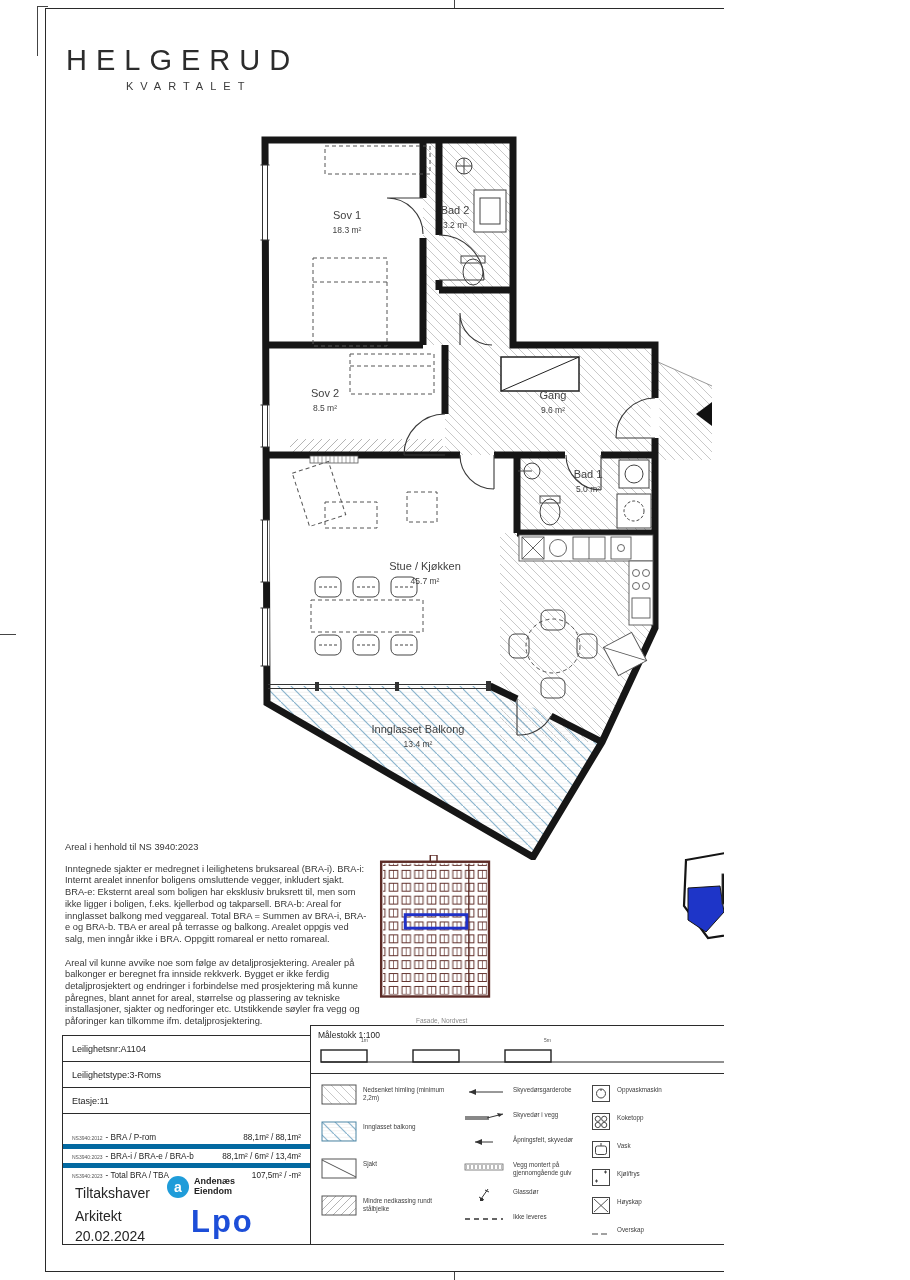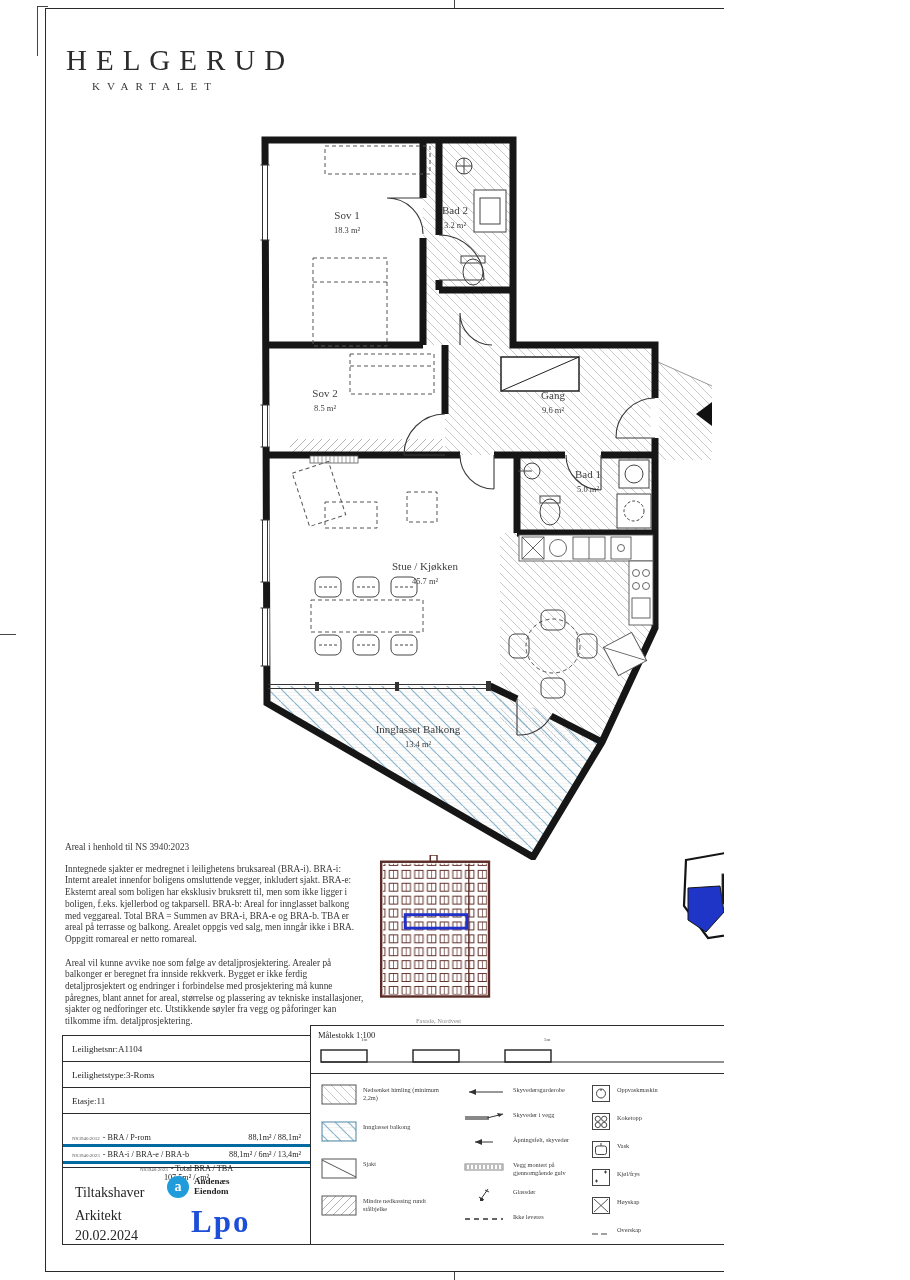--- a/index.html
+++ b/index.html
@@ -1,24 +1,24 @@
 <!DOCTYPE html>
 <html><head>
 <meta charset="utf-8">
 <style>
   html,body{margin:0;padding:0;background:#fff;}
   .sheet{position:relative;width:724px;height:1280px;background:#fff;overflow:hidden;
-         font-family:Liberation Serif, serif;color:#333;}
+         font-family:Liberation Sans, sans-serif;color:#333;}
   .frame{position:absolute;left:45px;top:8px;width:820px;height:1262px;border:1px solid #2a2a2a;}
   .crop{position:absolute;background:#444;}
 
   
   .brand{position:absolute;left:66px;top:44px;}
   .brand-name{font-size:29px;letter-spacing:9px;color:#2c2c2c;font-weight:400;}
-  .brand-sub{font-size:11px;letter-spacing:7px;color:#3a3a3a;margin:3px 0 0 26px;}
+  .brand-sub{font-size:11px;letter-spacing:7px;color:#3a3a3a;margin:3px 0 0 60px;}
 
   
   .plan-wrap{position:absolute;left:255px;top:130px;width:460px;height:730px;}
   .plan-wrap svg{position:absolute;left:0;top:0;}
   .room-label{position:absolute;transform:translate(-50%,-50%);text-align:center;
               color:#3f3f3f;line-height:1.55;white-space:nowrap;}
   .room-label .rn{display:block;font-size:11px;}
   .room-label .ra{display:block;font-size:8.5px;}
 
   
@@ -33,22 +33,22 @@
   
   .keyplans{position:absolute;left:676px;top:846px;width:185px;height:170px;}
 
   
   .info-box{position:absolute;left:62px;top:1035px;width:248px;height:133px;
             border:1px solid #2b2b2b;border-right:none;box-sizing:border-box;}
   .irow{display:flex;justify-content:flex-start;align-items:center;height:25px;
         padding:0 9px;border-bottom:1px solid #2b2b2b;font-size:9px;color:#242424;}
   .ispacer{height:16px;}
   .arow{display:flex;justify-content:space-between;align-items:center;height:14px;
-        padding:0 9px;border-bottom:3px solid #0369a1;font-size:8.2px;color:#242424;}
-  .arow:last-child{border-bottom:none;flex-direction:column;}
+        padding:0 9px;border-bottom:5px solid #0369a1;font-size:8.2px;color:#242424;}
+  .arow:last-child{border-bottom:none;}
   .arow .lft{display:flex;align-items:baseline;gap:3px;white-space:nowrap;}
   .std{font-size:5px;color:#555;}
   .val{white-space:nowrap;}
 
   
   .foot-box{position:absolute;left:62px;top:1168px;width:248px;height:77px;
             border:1px solid #2b2b2b;border-top:none;border-right:none;box-sizing:border-box;}
   .foot-label{position:absolute;font-size:14px;color:#242424;}
   .andenaes{position:absolute;left:104px;top:8px;display:flex;align-items:center;gap:5px;}
   .acircle{width:22px;height:22px;border-radius:50%;background:#1f9cd9;color:#fff;

